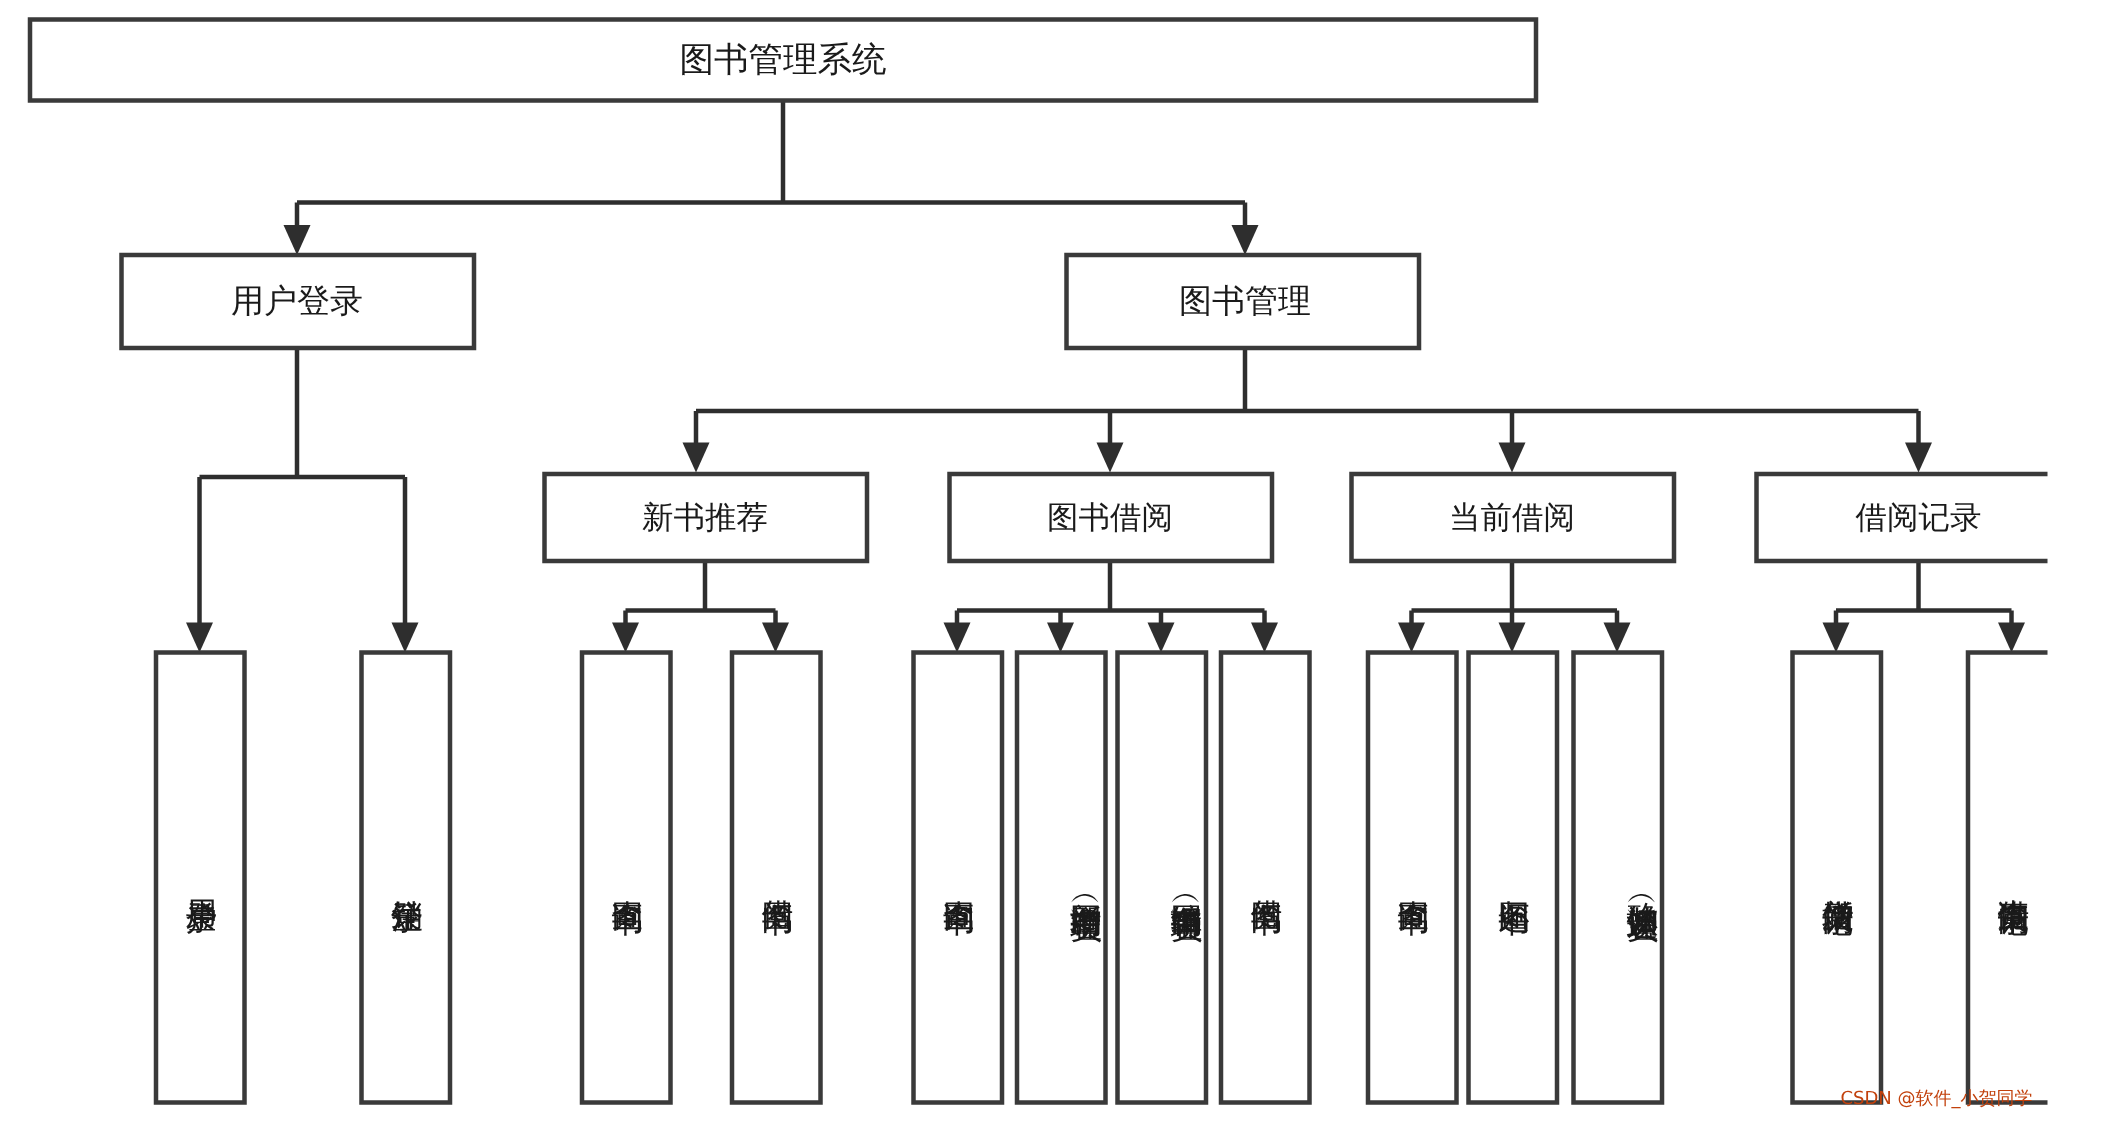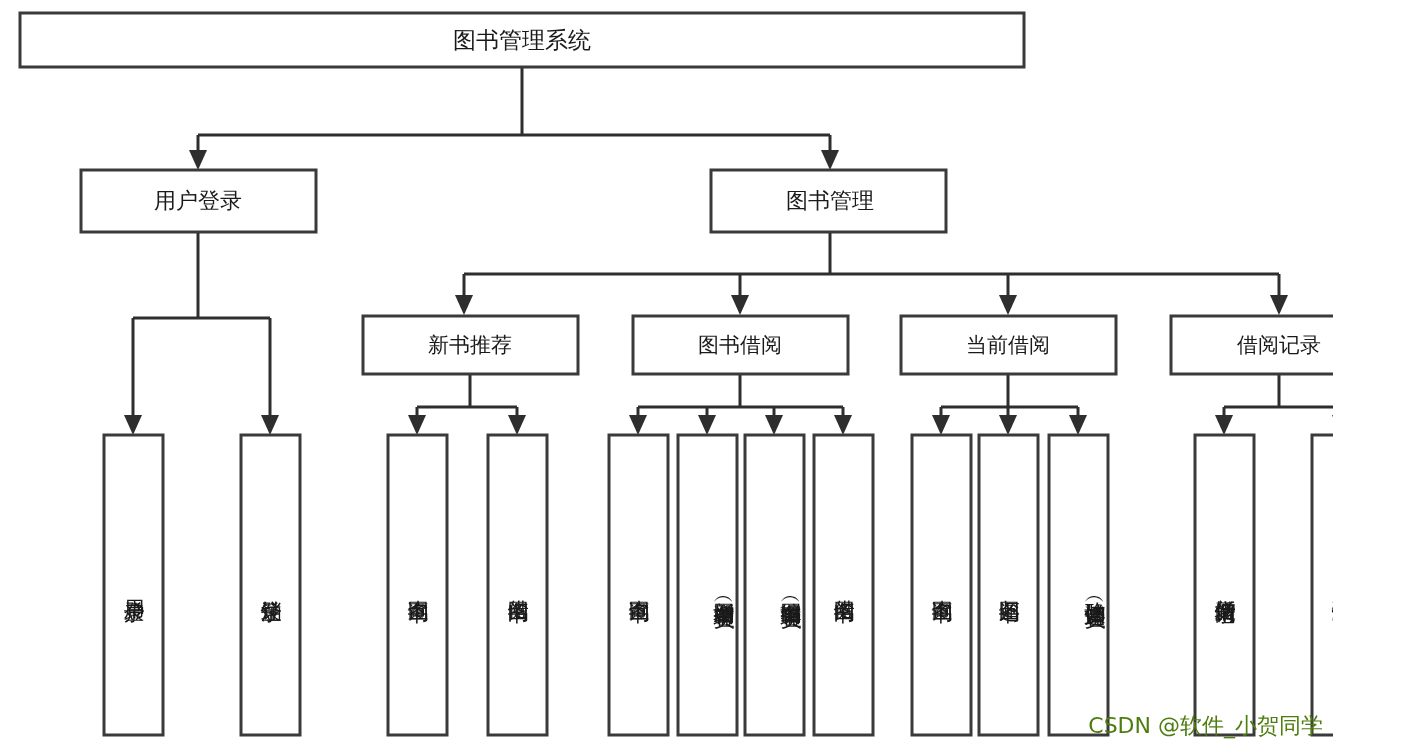--- a/index.html
+++ b/index.html
@@ -10,20 +10,21 @@
   }
   body {
     font-family: "DejaVu Sans", "Liberation Sans", sans-serif;
   }
   #diagram-root {
     position: relative;
     width: 1333px;
     height: 747px;
     background: #ffffff;
     overflow: hidden;
+    padding-left: 32px;
   }
   svg.diagram-canvas {
     position: absolute;
     left: 0;
     top: 0;
     width: 1405px;
     height: 747px;
     display: block;
   }
   .node-box {
@@ -61,22 +62,22 @@
     fill: none;
   }
   .arrow-head {
     fill: #2e2e2e;
     stroke: none;
   }
   .watermark {
     position: absolute;
     right: 10px;
     bottom: 6px;
-    font-size: 22px;
-    color: #4d7c0f;
+    font-size: 12px;
+    color: #c2410c;
     font-family: "DejaVu Sans", "Liberation Sans", sans-serif;
     white-space: nowrap;
     pointer-events: none;
   }
 </style>
 </head>
 <body>
 
 <div id="diagram-root">
 

